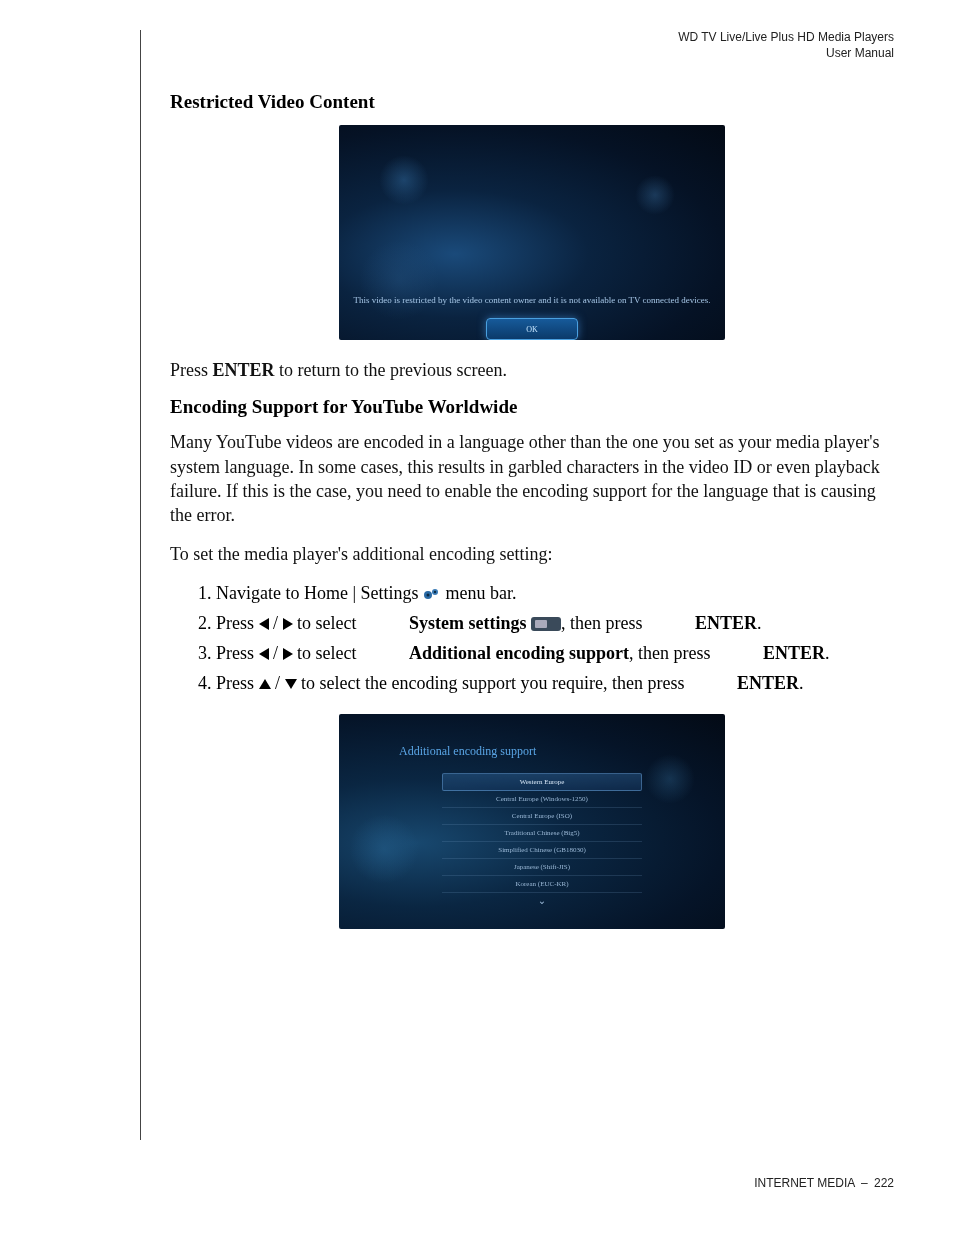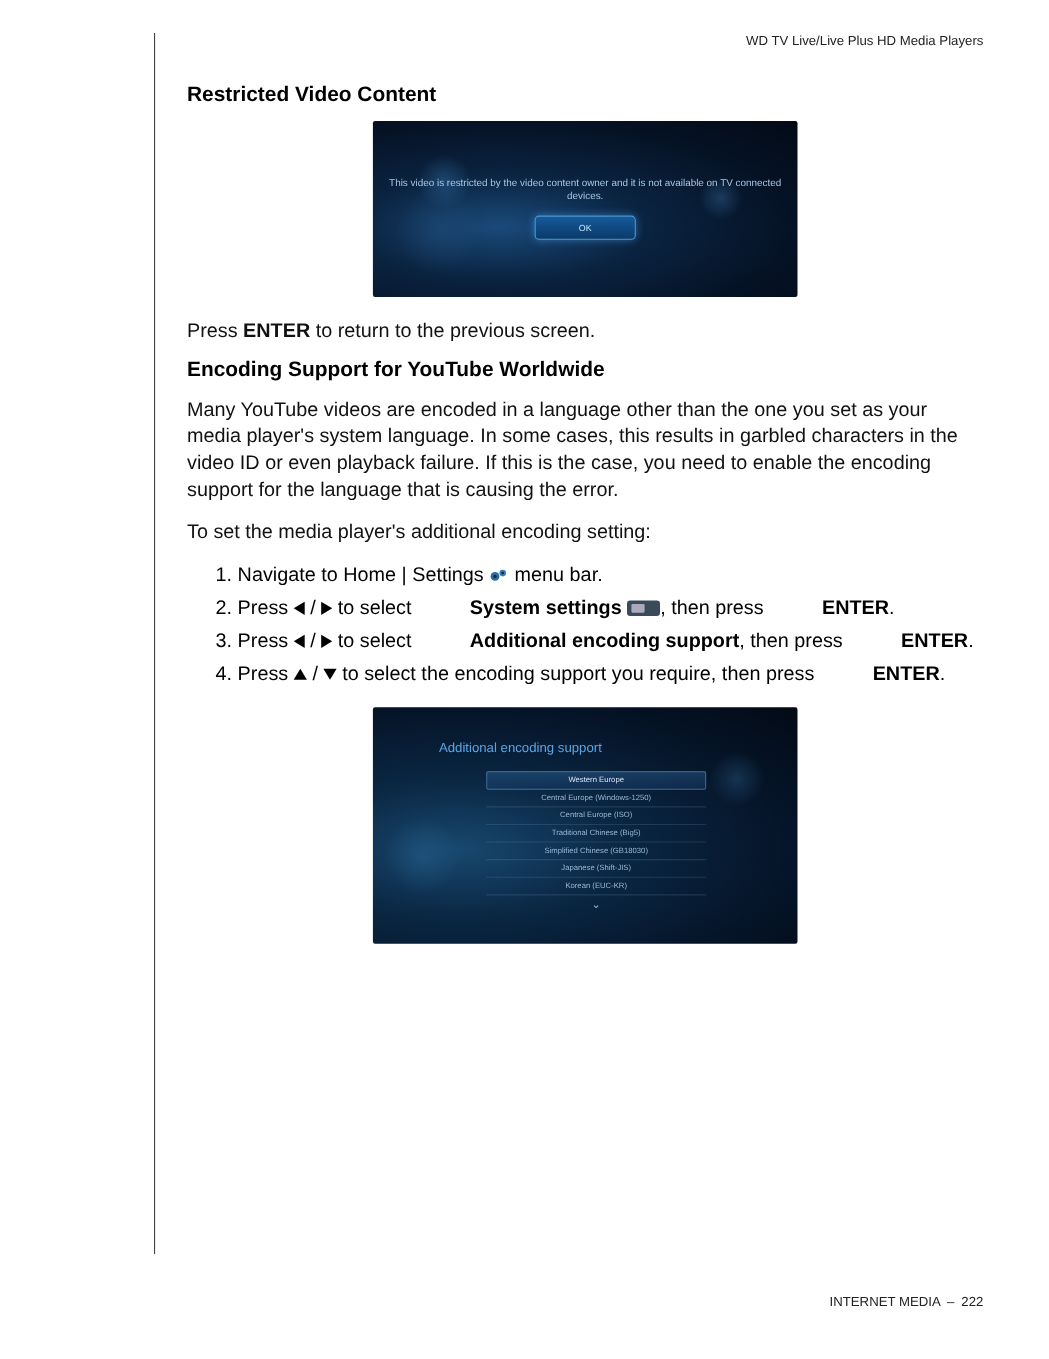--- a/index.html
+++ b/index.html
@@ -27,46 +27,47 @@
   }
   .header {
     text-align: right;
     font-size: 12px;
     line-height: 1.3;
     color: #222;
     margin-bottom: 30px;
   }
   .content {
     padding-left: 30px;
+    font-family: Liberation Serif, serif;
   }
   h2 {
     font-size: 19px;
     font-weight: bold;
     margin: 10px 0 12px 0;
   }
   p {
     font-size: 18px;
     line-height: 1.35;
     margin: 0 0 14px 0;
     color: #111;
     font-weight: 300;
   }
   p strong { font-weight: bold; }
   .screenshot1 {
     width: 386px;
-    height: 160px;
+    height: 215px;
     margin: 6px auto 18px auto;
     background: radial-gradient(ellipse at 30% 60%, #1a4a7a 0%, #0a2340 35%, #051225 70%, #030a15 100%);
     border-radius: 2px;
     position: relative;
     overflow: hidden;
     display: flex;
     flex-direction: column;
     align-items: center;
-    justify-content: center;
+    justify-content: flex-end;
   }
   .screenshot1 .circle1 { position:absolute; width:50px;height:50px;border-radius:50%;background:radial-gradient(circle,#3a7bb5 0%,transparent 70%);left:40px;top:30px;opacity:0.4;}
   .screenshot1 .circle2 { position:absolute; width:80px;height:80px;border-radius:50%;background:radial-gradient(circle,#2a5a8a 0%,transparent 70%);left:20px;bottom:20px;opacity:0.3;}
   .screenshot1 .circle3 { position:absolute; width:40px;height:40px;border-radius:50%;background:radial-gradient(circle,#4a8bc5 0%,transparent 70%);right:50px;top:50px;opacity:0.3;}
   .dialog-text {
     font-size: 9px;
     color: #a6c6e6;
     text-align: center;
     line-height: 1.3;
     margin-bottom: 12px;
@@ -167,20 +168,21 @@
   .footer .sep { margin: 0 3px; }
 </style>
 </head>
 <body>
 
 <div class="page">
   <div class="left-rule"></div>
 
   <div class="header">
     <div>WD TV Live/Live Plus HD Media Players</div>
+    <div>User Manual</div>
   </div>
 
   <div class="content">
 
     <h2>Restricted Video Content</h2>
 
     <div class="screenshot1">
       <div class="circle1"></div>
       <div class="circle2"></div>
       <div class="circle3"></div>

